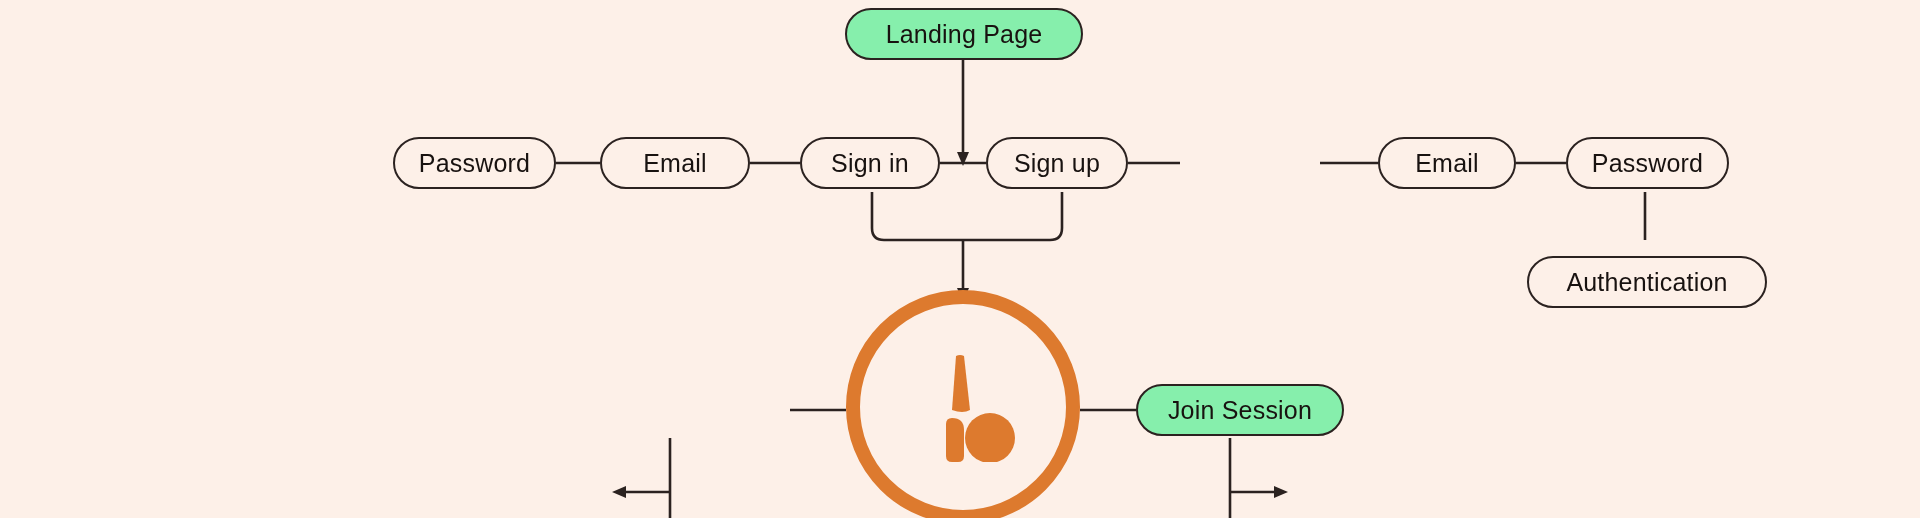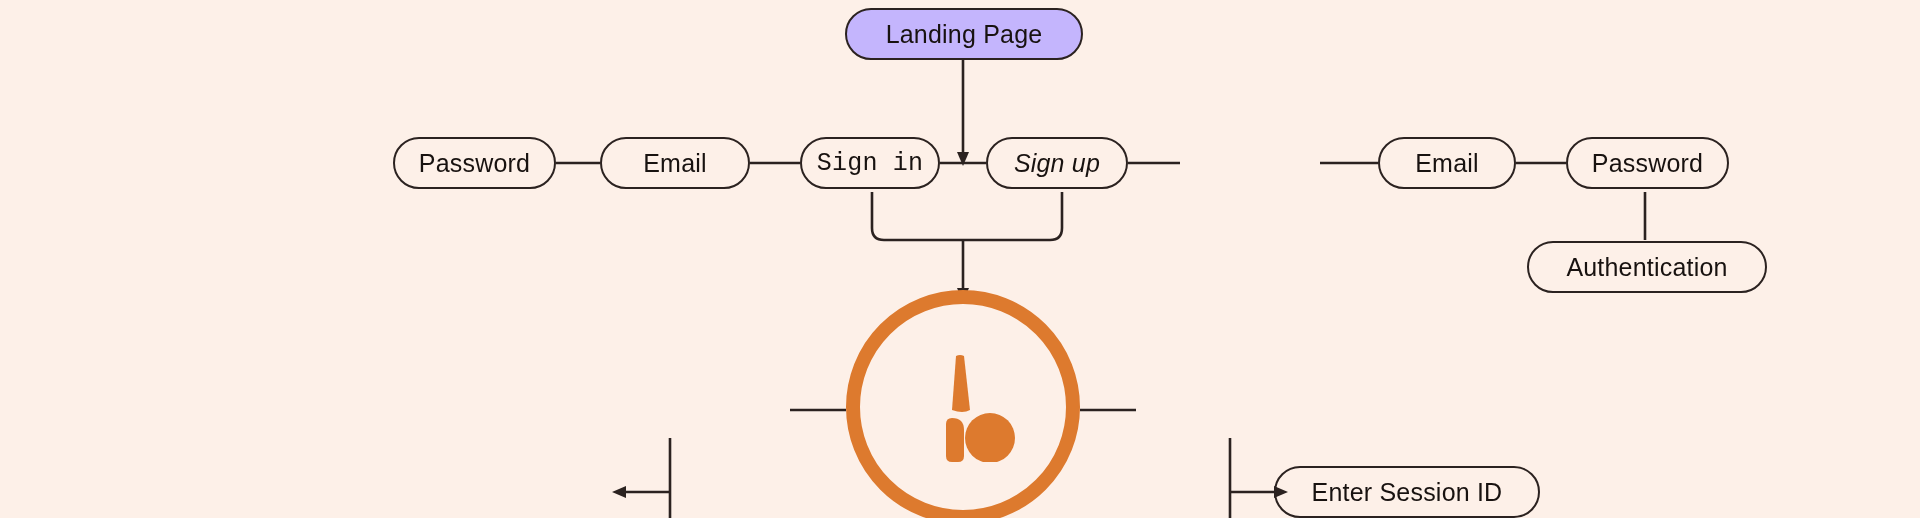--- a/index.html
+++ b/index.html
@@ -17,21 +17,21 @@
     box-sizing:border-box;
     display:flex;align-items:center;justify-content:center;
     border:2px solid #2b2220;
     border-radius:999px;
     color:#181210;
     font-size:25px;
     letter-spacing:.2px;
     white-space:nowrap;
     background:transparent;
   }
-  .node.filled{background:#c4b5fd;}
+  .node.filled{background:#86efac;}
 
   .logo-ring{
     position:absolute;
     box-sizing:border-box;
     border-radius:50%;
     border:14px solid #dd7a2e;
     background:#fdf0e8;
   }
   .logo-mark{position:absolute;}
 </style>
@@ -79,49 +79,49 @@
   </div>
 
   <div class="node" style="left:393px;top:137px;width:163px;height:52px;">
     <span>Password</span>
   </div>
 
   <div class="node" style="left:600px;top:137px;width:150px;height:52px;">
     <span>Email</span>
   </div>
 
-  <div class="node" style="left:800px;top:137px;width:140px;height:52px;font-family:Liberation Mono, monospace;">
+  <div class="node" style="left:800px;top:137px;width:140px;height:52px;">
     <span>Sign in</span>
   </div>
 
-  <div class="node" style="left:986px;top:137px;width:142px;height:52px;font-style:italic;">
+  <div class="node" style="left:986px;top:137px;width:142px;height:52px;">
     <span>Sign up</span>
   </div>
 
 
   <div class="node" style="left:1378px;top:137px;width:138px;height:52px;">
     <span>Email</span>
   </div>
 
   <div class="node" style="left:1566px;top:137px;width:163px;height:52px;">
     <span>Password</span>
   </div>
 
-  <div class="node" style="left:1527px;top:241px;width:240px;height:52px;">
+  <div class="node" style="left:1527px;top:256px;width:240px;height:52px;">
     <span>Authentication</span>
   </div>
 
   <div class="logo-ring" style="left:846px;top:290px;width:234px;height:234px;">
     <svg class="logo-mark" style="left:52px;top:48px;" width="106" height="110" viewBox="0 0 106 110">
       <path d="M44,4 Q48,2 52,4 L58,58 Q51,62 40,58 Z" fill="#dd7a2e"></path>
       <path d="M40,66 Q52,66 52,78 L52,104 Q52,110 46,110 L40,110 Q34,110 34,104 L34,72 Q34,66 40,66 Z" fill="#dd7a2e"></path>
       <circle cx="78" cy="86" r="25" fill="#dd7a2e"></circle>
     </svg>
   </div>
 
 
+  <div class="node filled" style="left:1136px;top:384px;width:208px;height:52px;">
+    <span>Join Session</span>
+  </div>
 
 
-  <div class="node" style="left:1274px;top:466px;width:266px;height:52px;">
-    <span>Enter Session ID</span>
-  </div>
 
 </div>
 
 </body></html>

